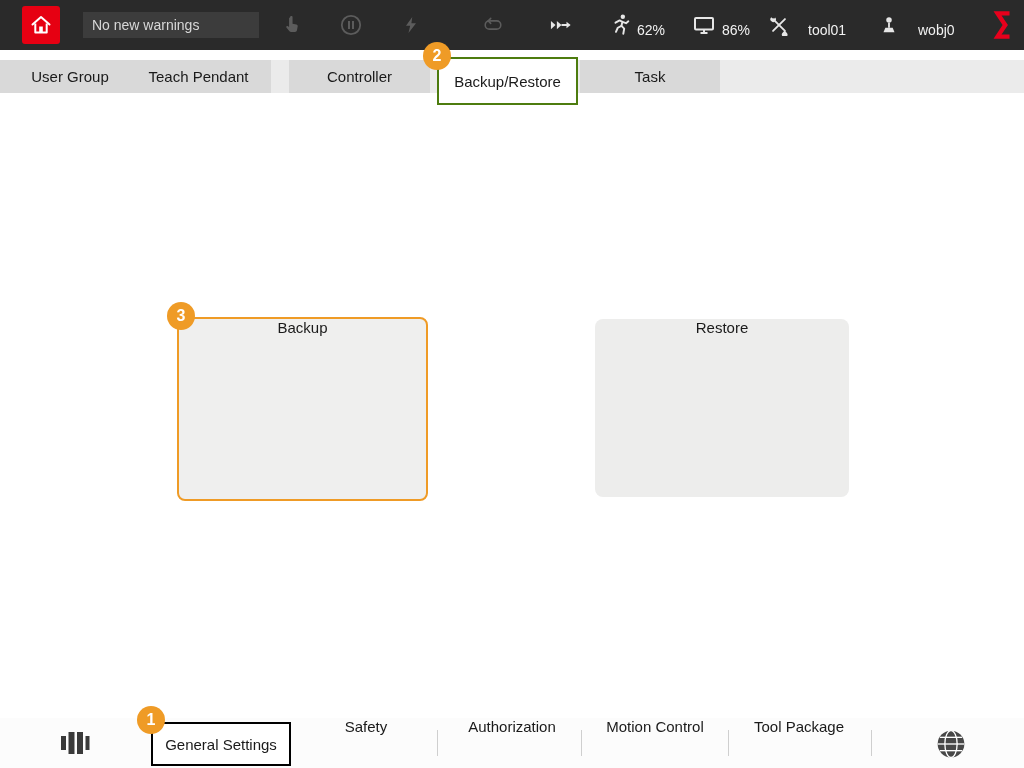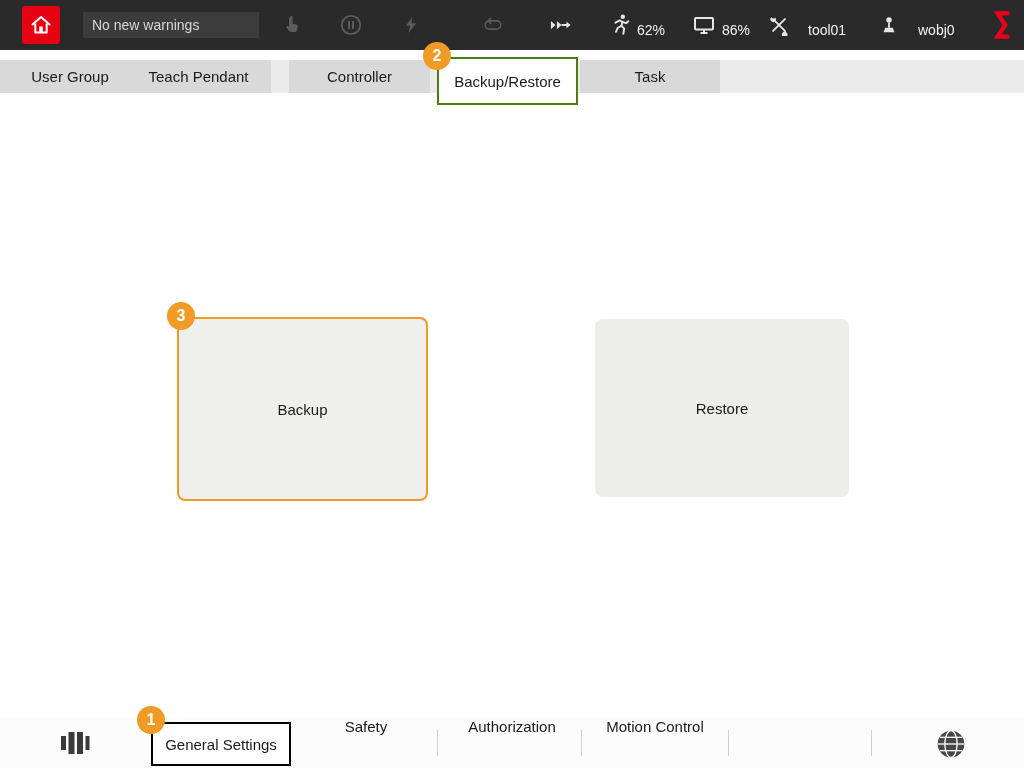--- a/index.html
+++ b/index.html
@@ -21,21 +21,21 @@
           display:flex; align-items:center; justify-content:center; }
 
   
   .tabstrip { position:absolute; left:0; top:60px; width:1024px; height:33px; background:#ebebeb; }
   .tab { position:absolute; top:0; height:33px; background:#d9d9d9; display:flex;
          align-items:center; justify-content:center; font-size:15px; color:#1a1a1a; cursor:pointer; }
   .tab.active { background:#ffffff; border:2px solid #4d7c0f; top:-3px; height:48px; z-index:2; }
 
   
   .big-btn { position:absolute; background:#ededec; border-radius:8px; display:flex;
-             align-items:center; justify-content:center; font-size:15px; color:#1a1a1a; cursor:pointer; }
+             align-items:flex-start; justify-content:center; font-size:15px; color:#1a1a1a; cursor:pointer; }
   .backup  { left:177px; top:317px; width:251px; height:184px; border:2px solid #ef9b26; background:#efefee; }
   .restore { left:595px; top:319px; width:254px; height:178px; }
 
   
   .bottombar { position:absolute; left:0; top:718px; width:1024px; height:50px; background:#fcfcfc; }
   .menu-btn { position:absolute; left:58px; top:11px; width:34px; height:28px;
               display:flex; align-items:center; justify-content:center; cursor:pointer; }
   .gs-box { position:absolute; left:151px; top:4px; width:140px; height:44px; border:2px solid #000000;
             background:#ffffff; display:flex; align-items:center; justify-content:center;
             font-size:15px; cursor:pointer; z-index:2; }
@@ -198,20 +198,23 @@
     </div>
   <div class="bb-div" style="left:437px"></div>
   <div class="bb-label" style="left:512px">
       <span>Authorization</span>
     </div>
   <div class="bb-div" style="left:581px"></div>
   <div class="bb-label" style="left:655px">
       <span>Motion Control</span>
     </div>
   <div class="bb-div" style="left:728px"></div>
+  <div class="bb-label" style="left:799px">
+      <span>Tool Package</span>
+    </div>
   <div class="bb-div" style="left:871px"></div>
 
   <div class="globe-btn">
     <svg width="34" height="32" viewBox="0 0 24 24">
       <circle cx="12" cy="12" r="10" fill="#474747"></circle>
       <ellipse cx="12" cy="12" rx="4.6" ry="10" fill="none" stroke="#ffffff" stroke-width="1"></ellipse>
       <path d="M2.2 12 H21.8" stroke="#ffffff" stroke-width="1"></path>
       <path d="M3.6 7 H20.4" stroke="#ffffff" stroke-width="1"></path>
       <path d="M3.6 17 H20.4" stroke="#ffffff" stroke-width="1"></path>
     </svg>

